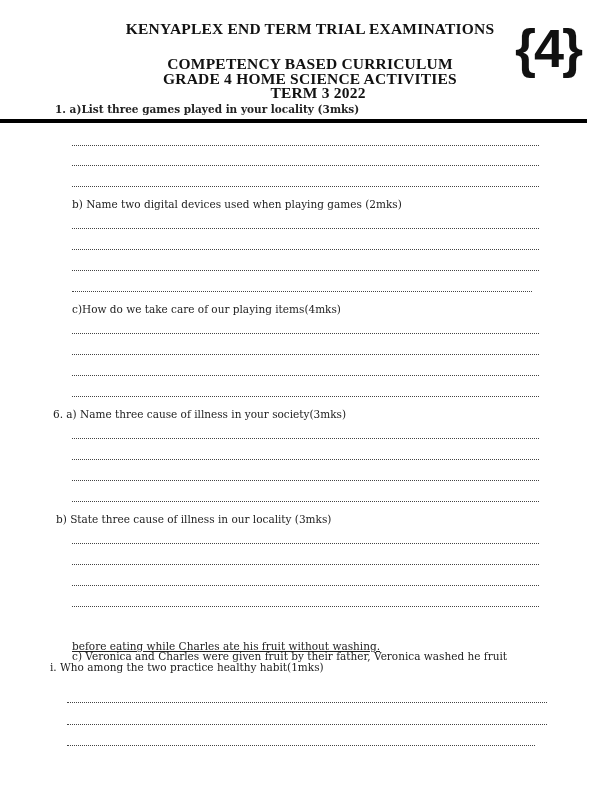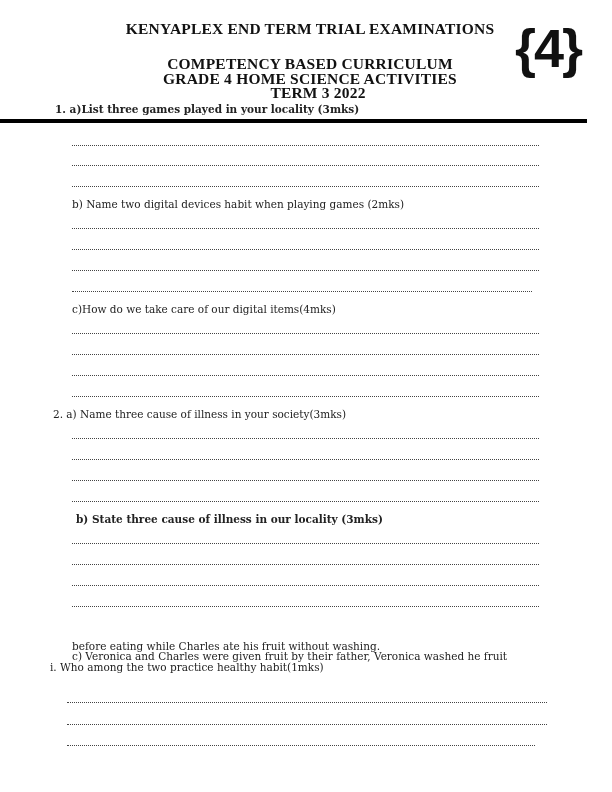--- a/index.html
+++ b/index.html
@@ -21,43 +21,43 @@
   <div class="badge">{4}</div>
 </div>
 
 <div class="q" style="left:55px; top:103px;font-weight:bold;">1.  a)List three games played in your locality (3mks)</div>
 <div class="rule"></div>
 
 <div class="dots" style="left:72px; width:467px; top:145px;"></div>
 <div class="dots" style="left:72px; width:467px; top:165px;"></div>
 <div class="dots" style="left:72px; width:467px; top:186px;"></div>
 
-<div class="q" style="left:72px; top:198px;">b) Name two digital devices habit when playing games (2mks)</div>
+<div class="q" style="left:72px; top:198px;">b) Name two digital devices used when playing games (2mks)</div>
 <div class="dots" style="left:72px; width:467px; top:228px;"></div>
 <div class="dots" style="left:72px; width:467px; top:249px;"></div>
 <div class="dots" style="left:72px; width:467px; top:270px;"></div>
 <div class="dots" style="left:72px; width:460px; top:291px;"></div>
 
-<div class="q" style="left:72px; top:303px;">c)How do we take care of our digital items(4mks)</div>
+<div class="q" style="left:72px; top:303px;">c)How do we take care of our playing items(4mks)</div>
 <div class="dots" style="left:72px; width:467px; top:333px;"></div>
 <div class="dots" style="left:72px; width:467px; top:354px;"></div>
 <div class="dots" style="left:72px; width:467px; top:375px;"></div>
 <div class="dots" style="left:72px; width:467px; top:396px;"></div>
 
-<div class="q" style="left:53px; top:408px;">2.  a) Name three cause of illness in your society(3mks)</div>
+<div class="q" style="left:53px; top:408px;">6.  a) Name three cause of illness in your society(3mks)</div>
 <div class="dots" style="left:72px; width:467px; top:438px;"></div>
 <div class="dots" style="left:72px; width:467px; top:459px;"></div>
 <div class="dots" style="left:72px; width:467px; top:480px;"></div>
 <div class="dots" style="left:72px; width:467px; top:501px;"></div>
 
-<div class="q" style="left:76px; top:513px;font-weight:bold;">b) State three cause of illness in our locality (3mks)</div>
+<div class="q" style="left:56px; top:513px;">b) State three cause of illness in our locality (3mks)</div>
 <div class="dots" style="left:72px; width:467px; top:543px;"></div>
 <div class="dots" style="left:72px; width:467px; top:564px;"></div>
 <div class="dots" style="left:72px; width:467px; top:585px;"></div>
 <div class="dots" style="left:72px; width:467px; top:606px;"></div>
 
 <div class="q" style="left:72px; top:619px;margin-top:31px;">c) Veronica and Charles were given fruit by their father, Veronica washed he fruit</div>
-<div class="q" style="left:72px; top:640px;">before eating while Charles ate his fruit without washing.</div>
+<div class="q" style="left:72px; top:640px;text-decoration:underline;">before eating while Charles ate his fruit without washing.</div>
 <div class="q" style="left:50px; top:661px;">i.  Who among the two practice healthy habit(1mks)</div>
 
 <div class="dots" style="left:67px; width:480px; top:702px;"></div>
 <div class="dots" style="left:67px; width:480px; top:724px;"></div>
 <div class="dots" style="left:67px; width:468px; top:745px;"></div>
 
 </body></html>

